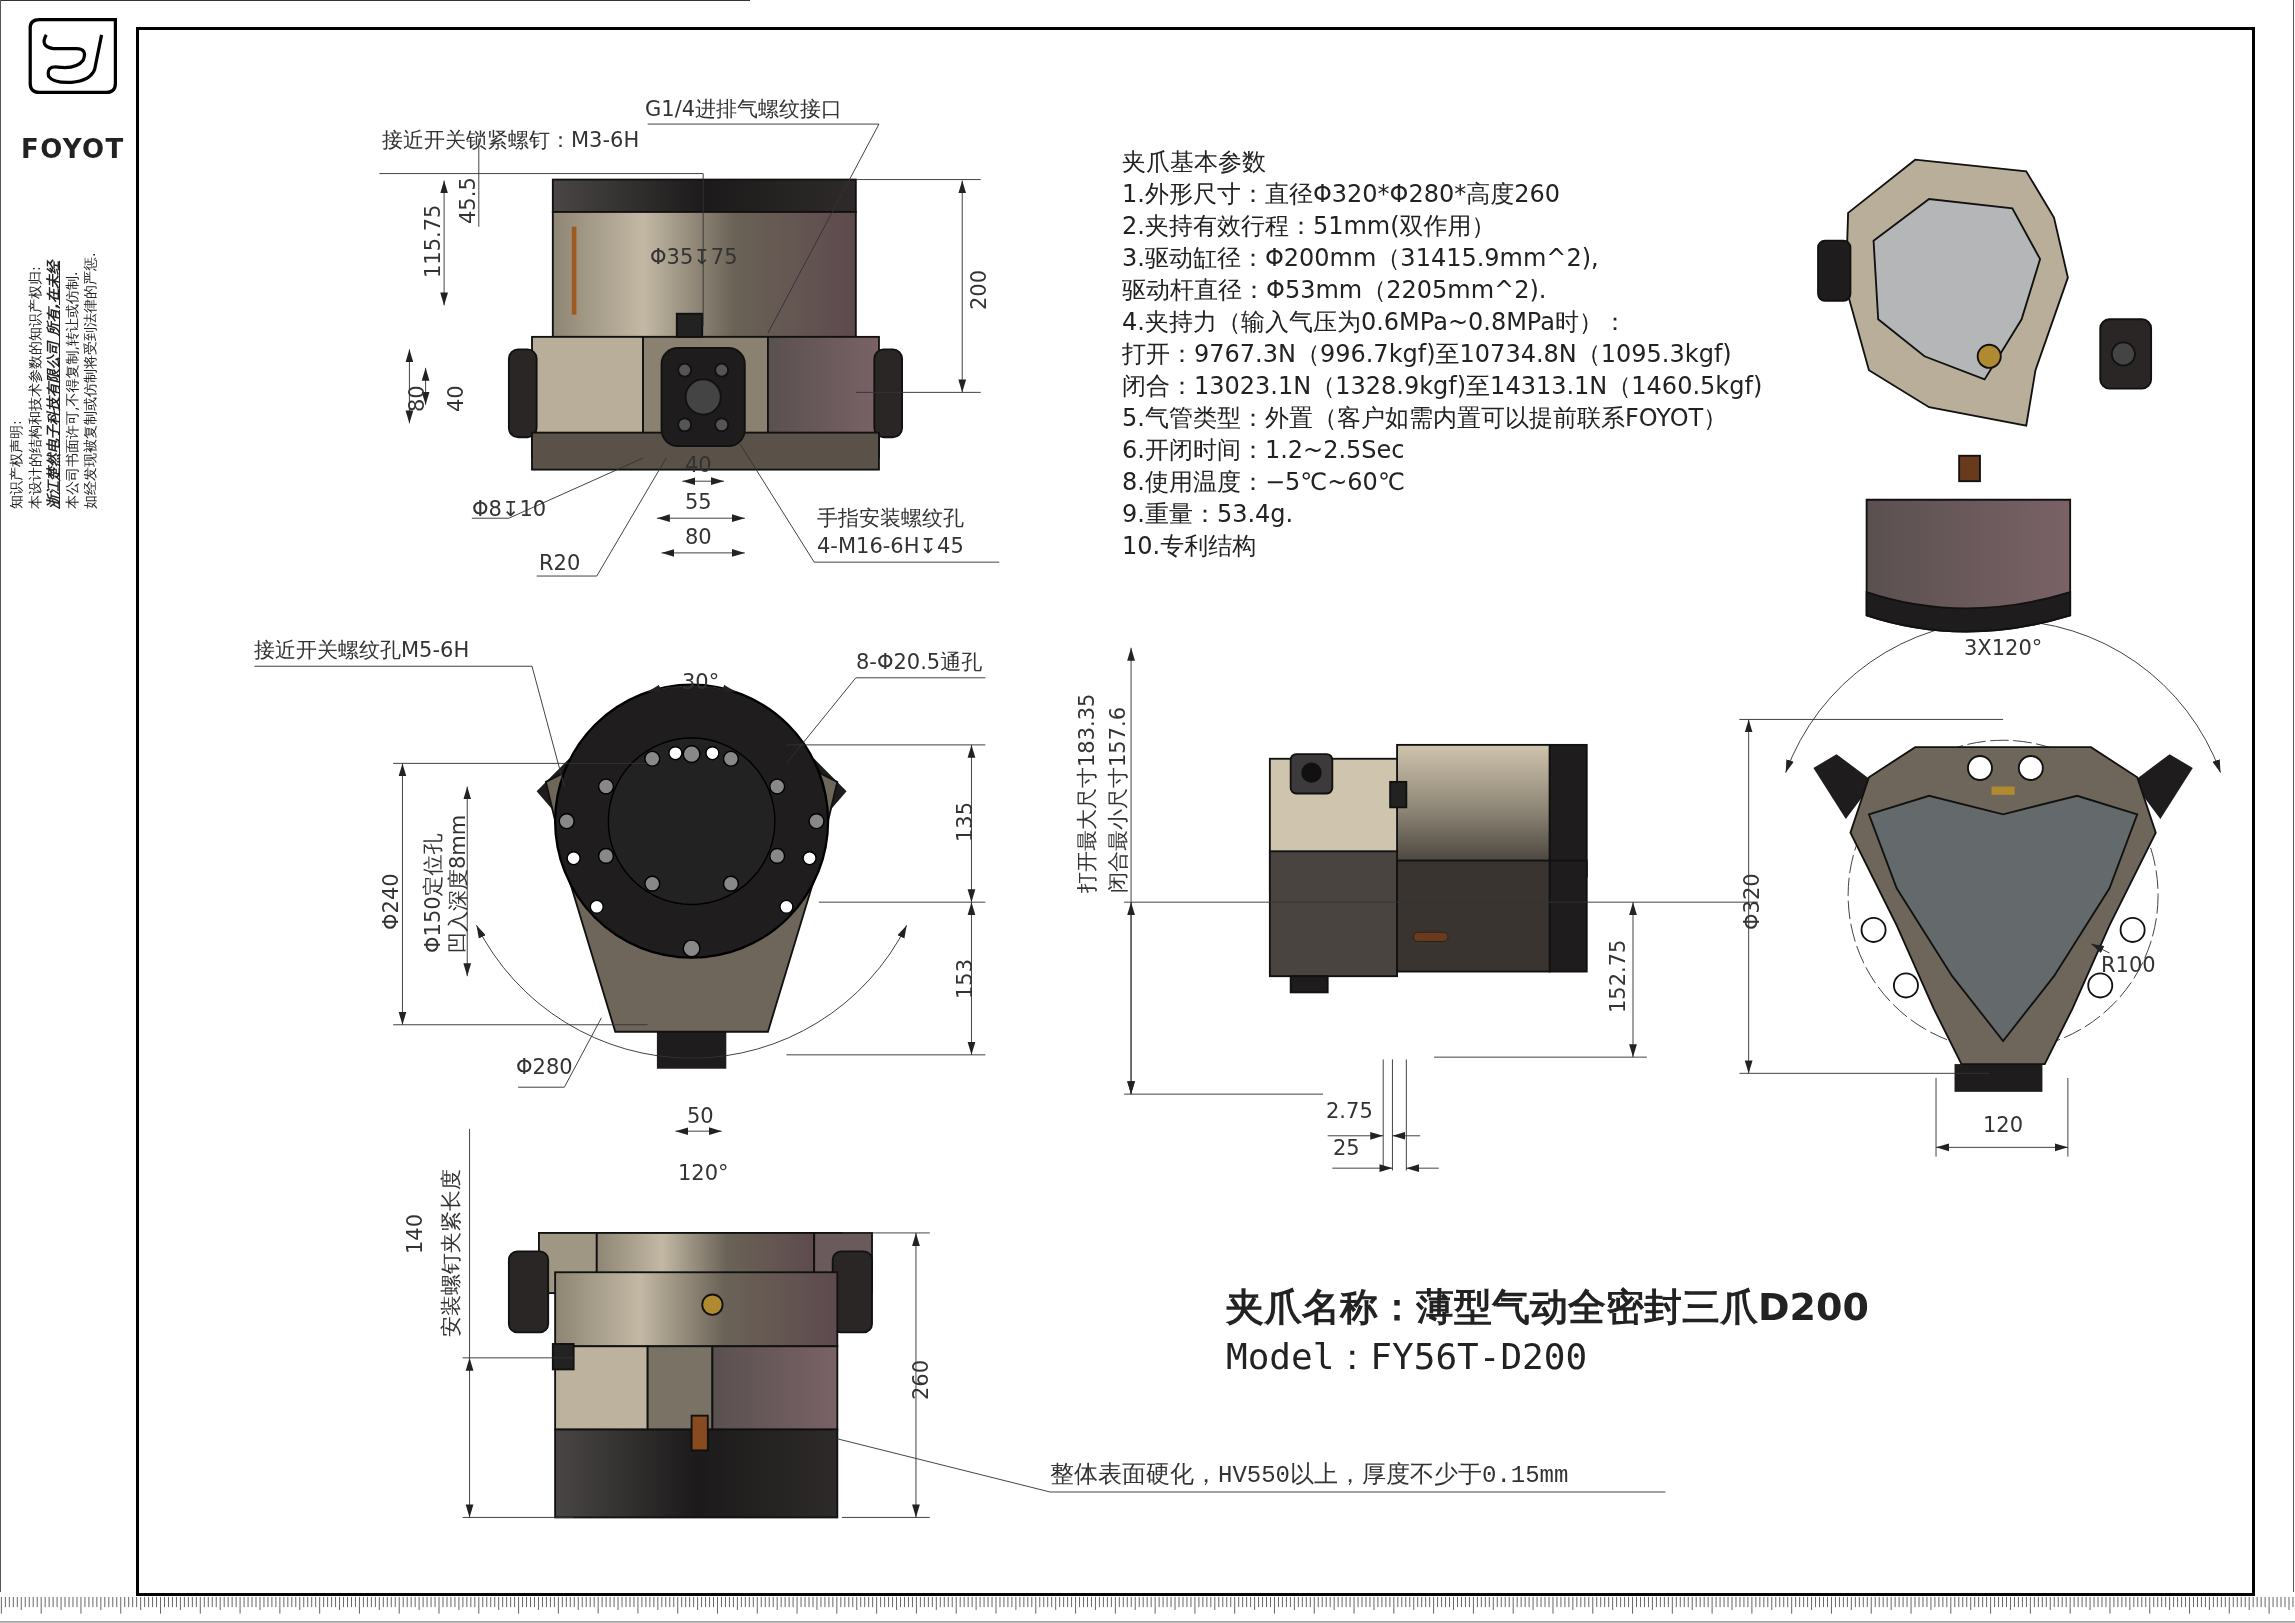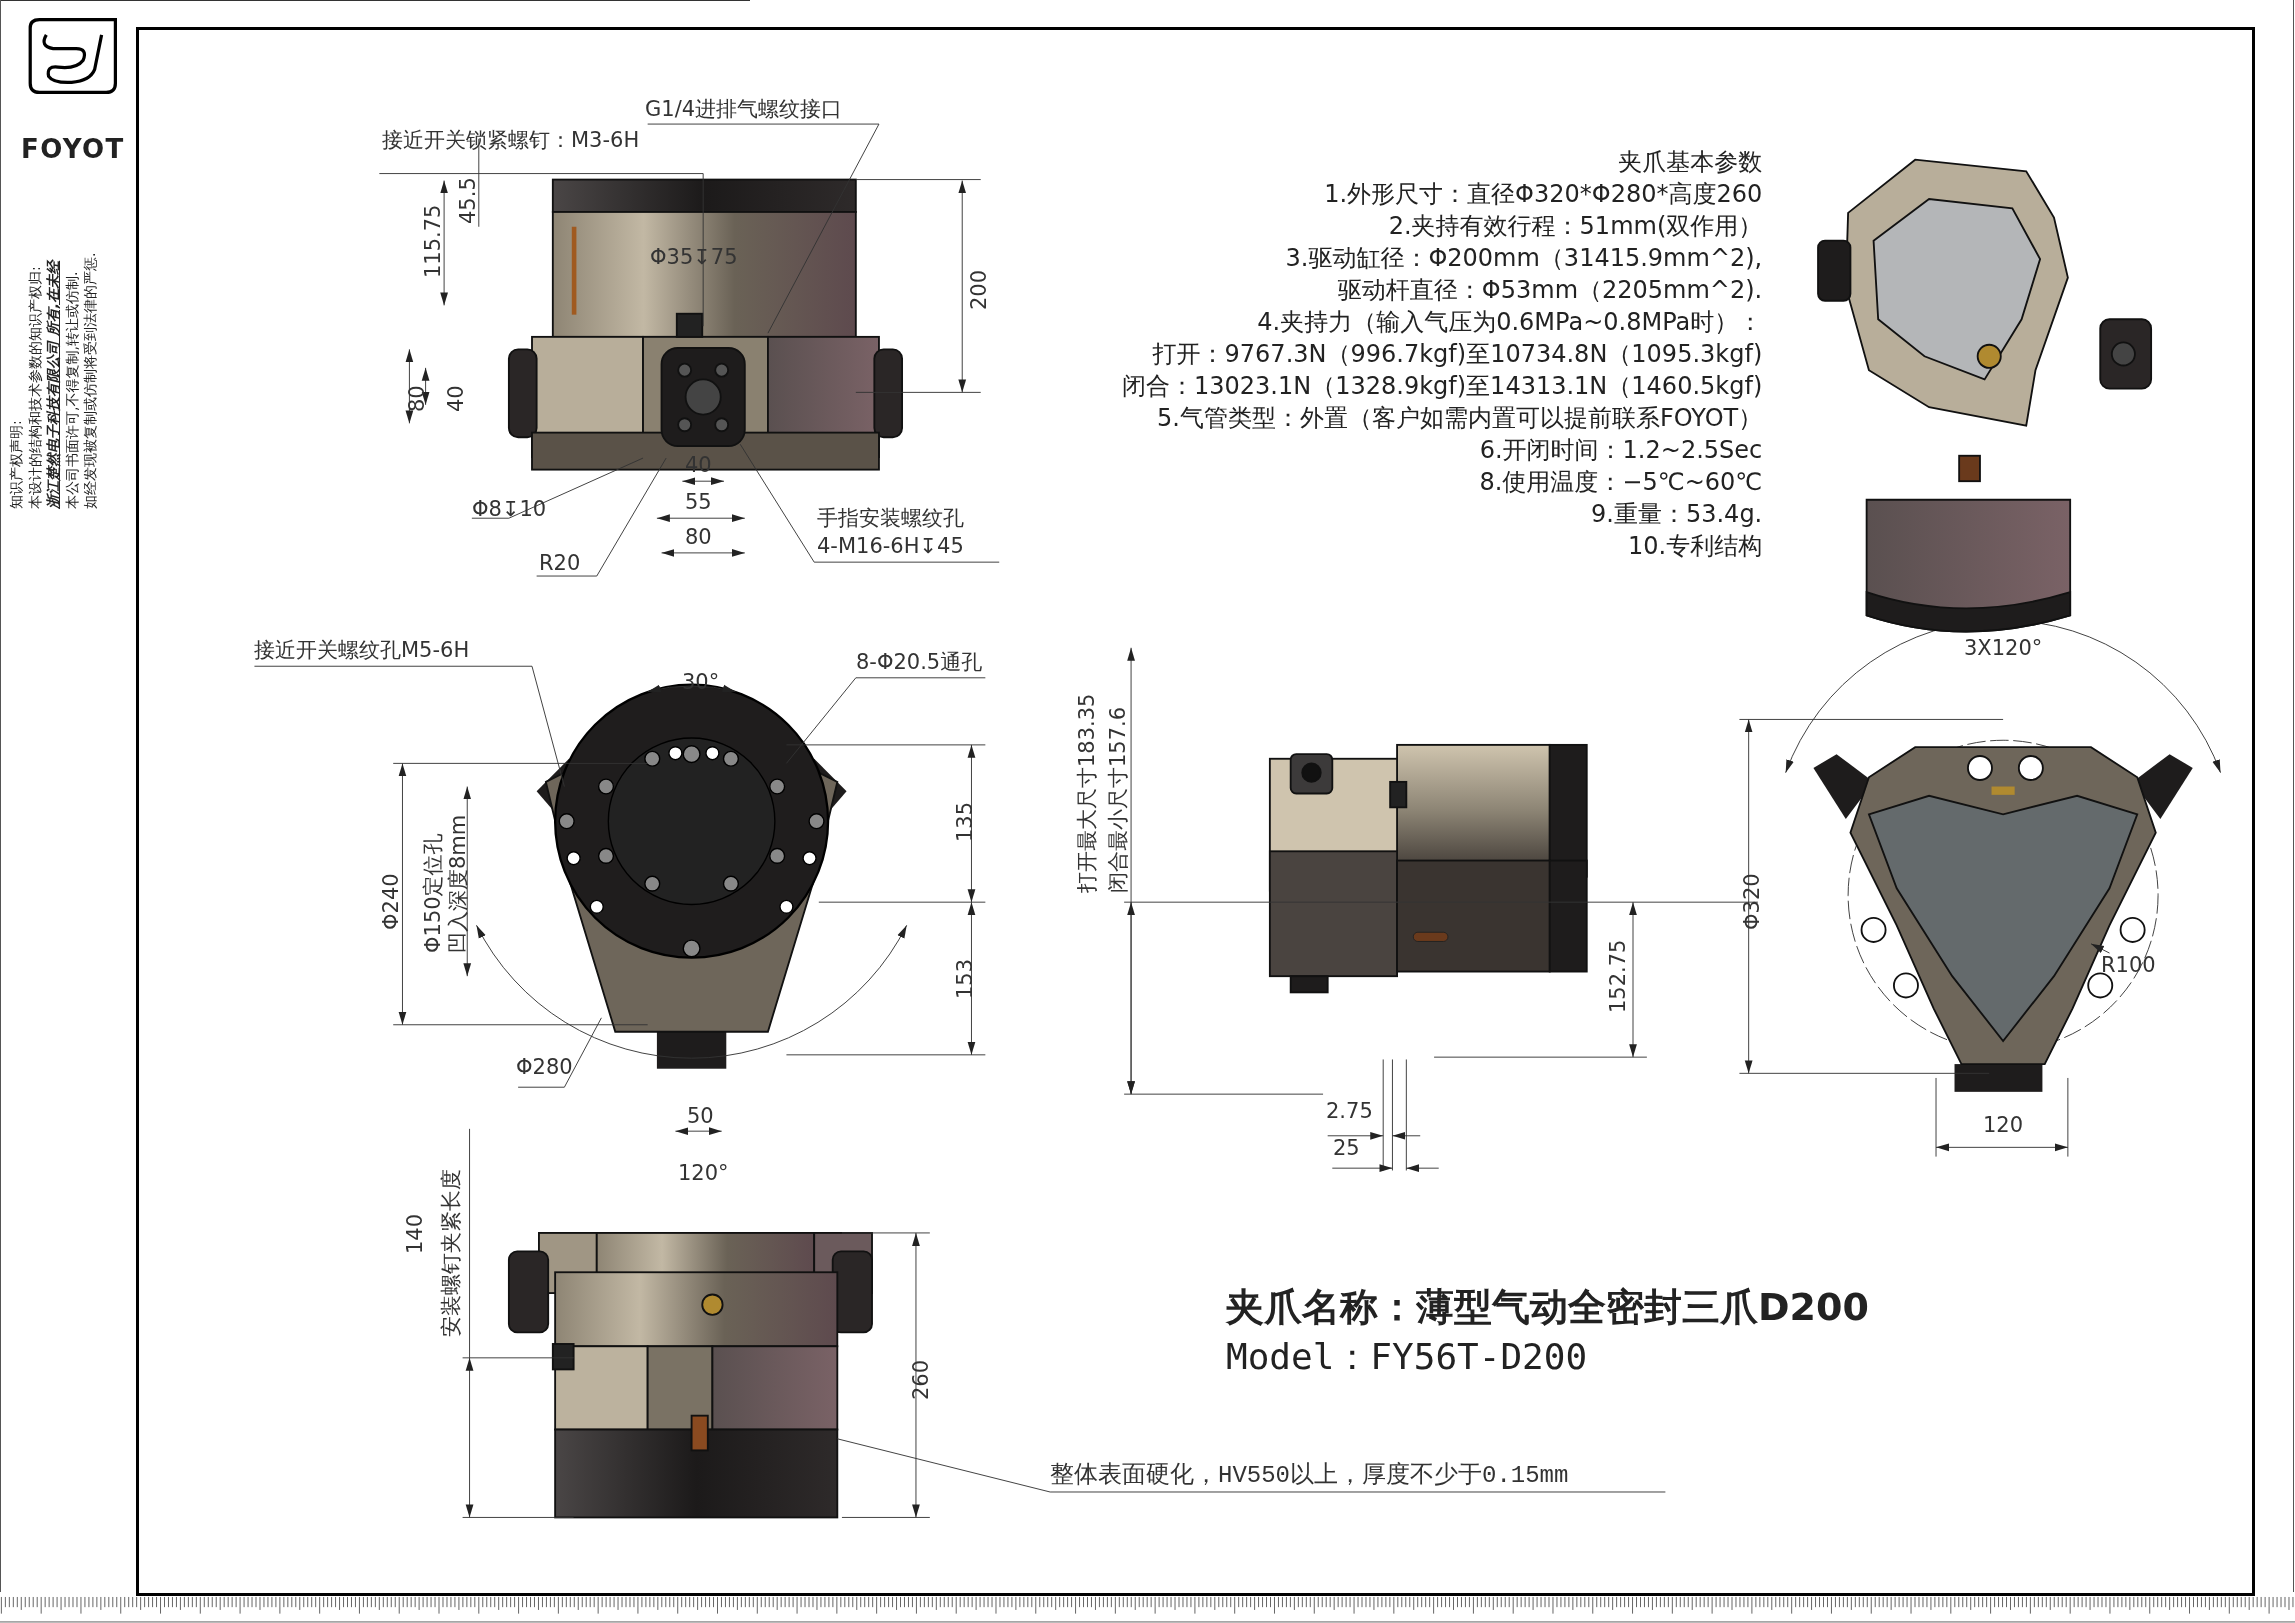--- a/index.html
+++ b/index.html
@@ -7,21 +7,21 @@
   .frame{position:absolute;left:136px;top:27px;width:2119px;height:1569px;border:3.2px solid #000;box-sizing:border-box;}
   .topline{position:absolute;left:0;top:0;width:750px;height:0.9px;background:#333;}
   .leftline{position:absolute;left:0;top:0;width:0.9px;height:1592px;background:#555;}
   .rightline{position:absolute;left:2293px;top:0;width:0.9px;height:1592px;background:#555;}
   .logo{position:absolute;left:21px;top:14px;width:99px;height:153px;}
   .logo-text{position:absolute;left:21px;top:134px;width:99px;text-align:left;font-weight:900;font-size:26px;letter-spacing:1.4px;font-family:"DejaVu Sans",sans-serif;}
   .copyright{position:absolute;left:7px;top:509px;transform-origin:0 0;transform:rotate(-90deg);font-size:14px;line-height:18.5px;white-space:nowrap;}
   .copyright div{height:18.5px;}
   .copyright .company{font-weight:bold;font-style:italic;text-decoration:underline;}
   .specs{position:absolute;left:1122px;top:146px;font-size:24px;line-height:32px;white-space:nowrap;color:#222;}
-  .specs div{height:32px;text-align:right;}
+  .specs div{height:32px;}
   .lbl{position:absolute;font-size:21px;white-space:nowrap;color:#333;}
   .vlbl{position:absolute;font-size:21px;white-space:nowrap;color:#333;transform-origin:0 0;transform:rotate(-90deg);}
   .title-name{position:absolute;left:1226px;top:1282px;font-size:38px;font-weight:bold;white-space:nowrap;}
   .title-model{position:absolute;left:1226px;top:1333px;font-size:36px;white-space:nowrap;font-family:"DejaVu Sans Mono",monospace;}
   .hardening{position:absolute;left:1050px;top:1458px;font-size:24px;white-space:nowrap;color:#333;font-family:Liberation Mono, monospace;}
   .ruler{position:absolute;left:0;top:1595px;width:2295px;height:28px;}
   svg{position:absolute;left:0;top:0;}
 </style>
 </head>
 <body>

